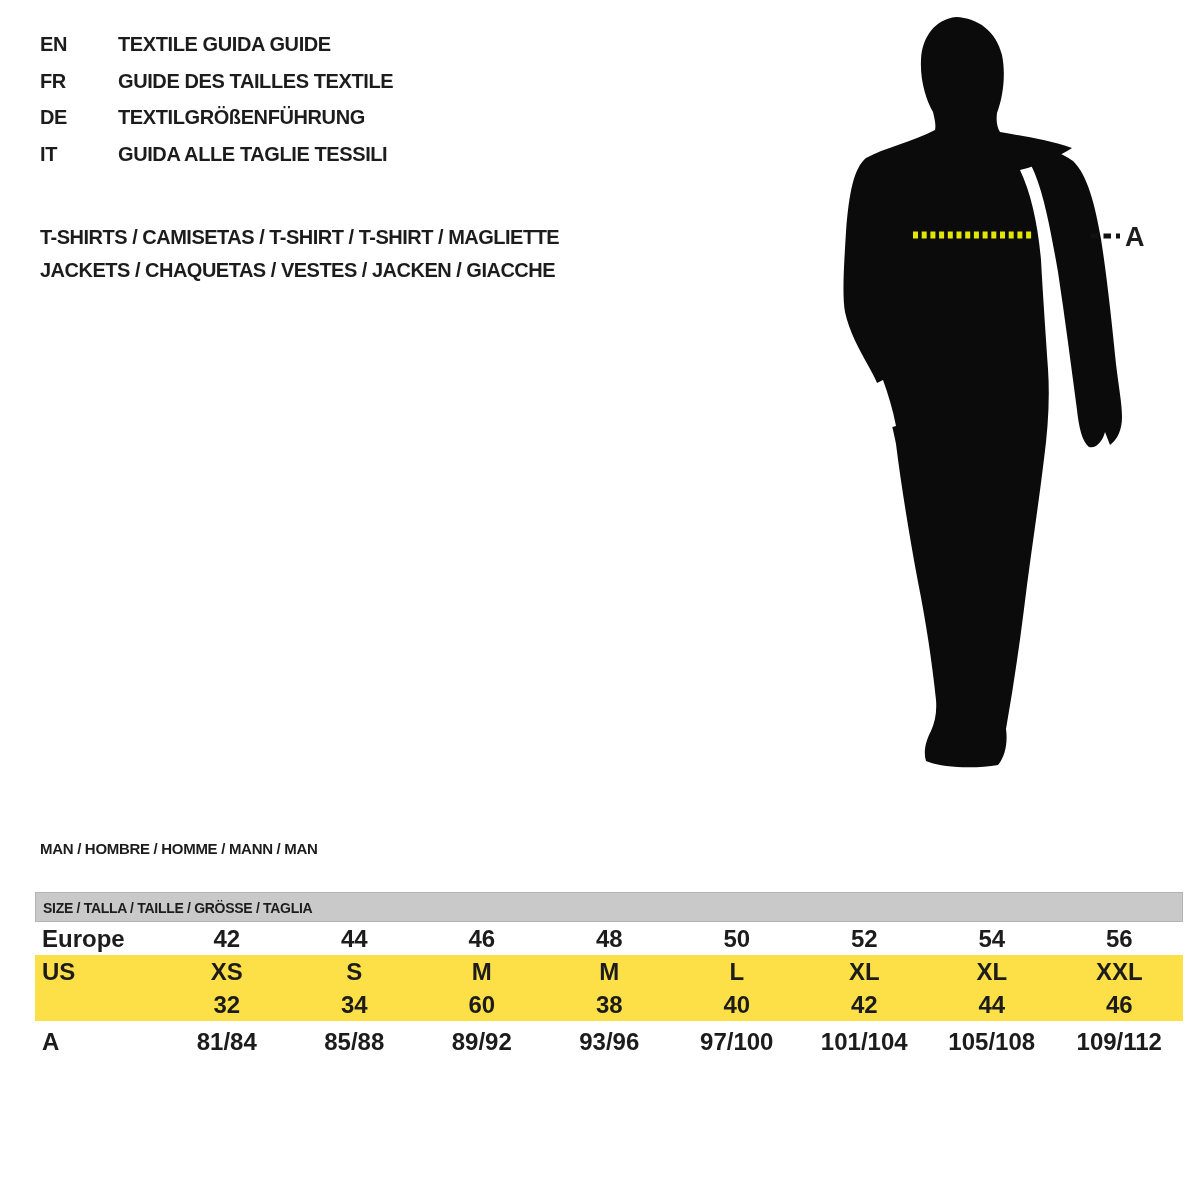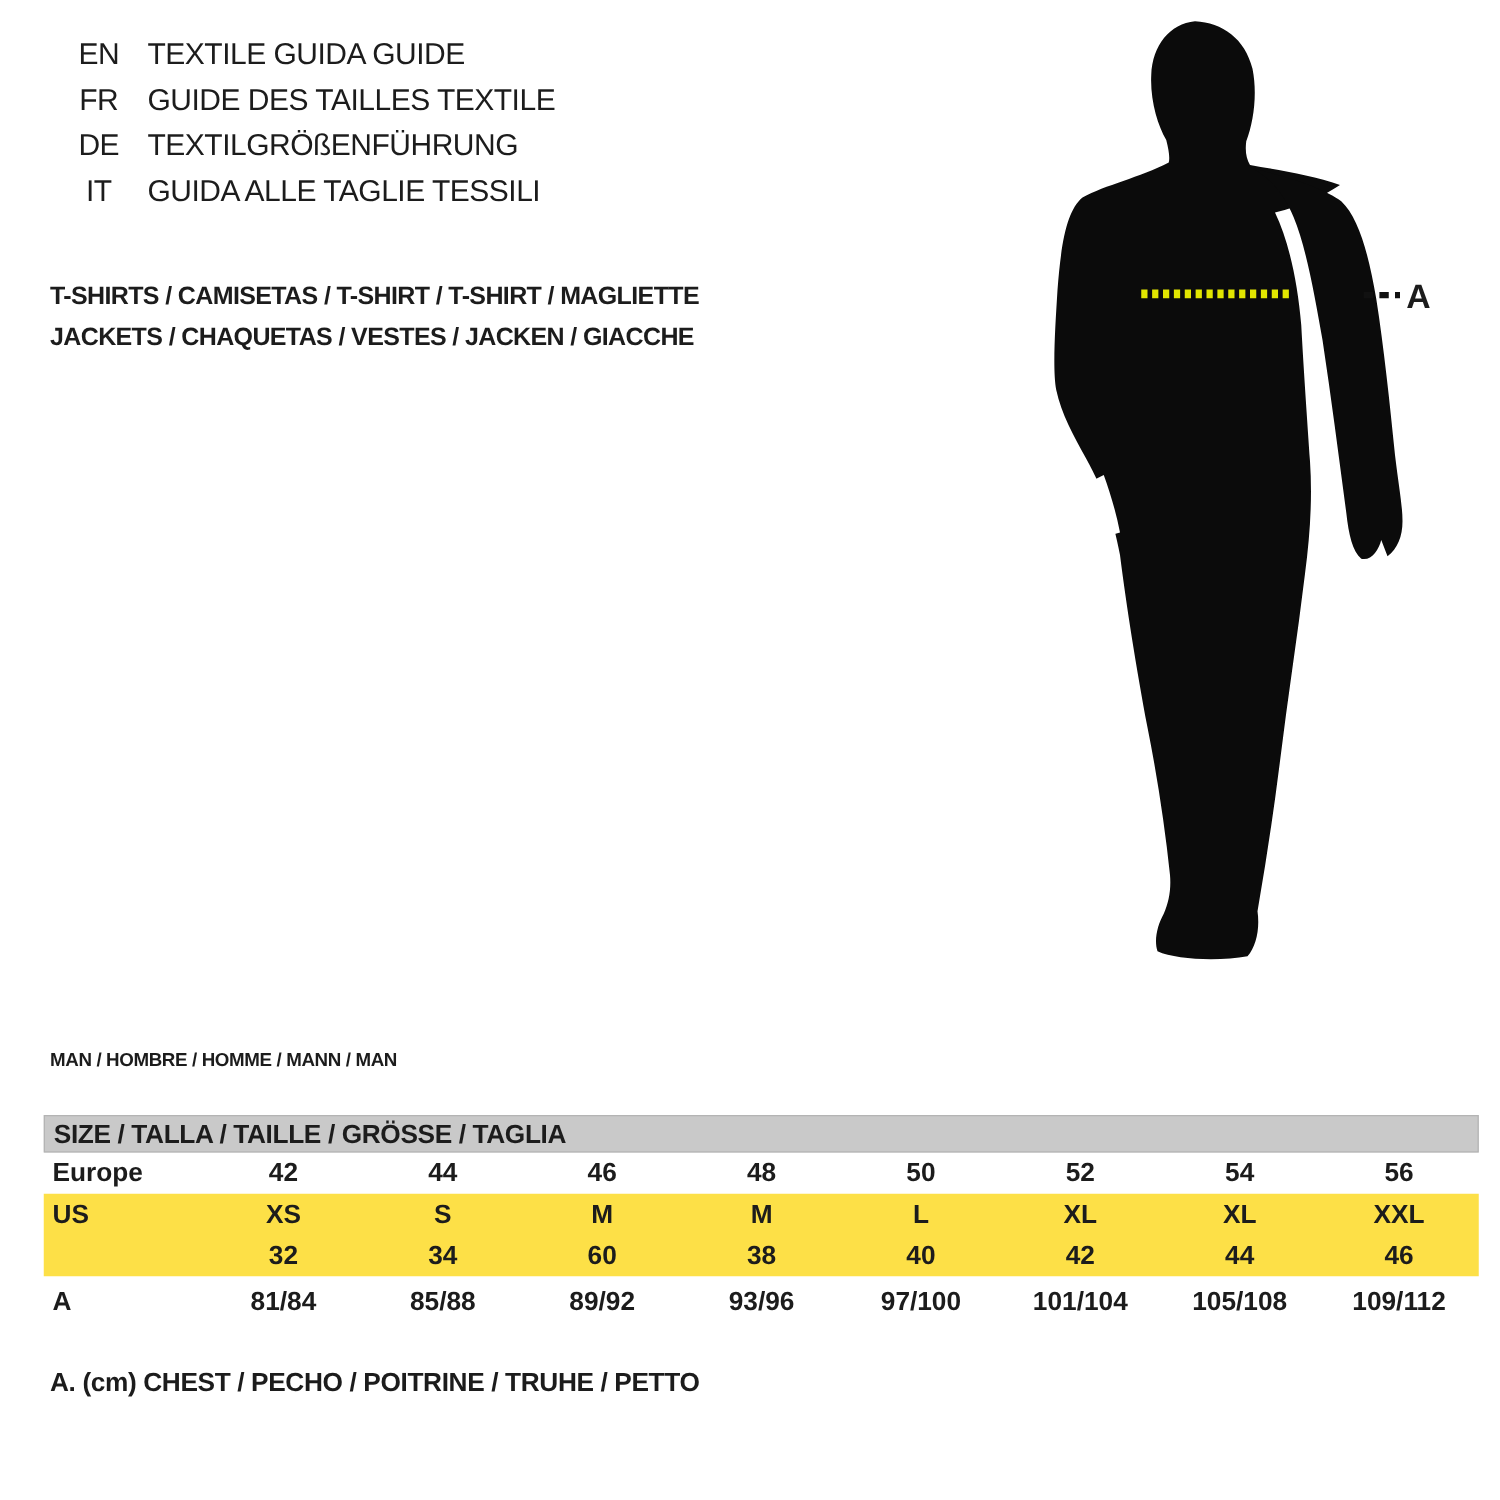--- a/index.html
+++ b/index.html
@@ -1,36 +1,36 @@
 <!DOCTYPE html>
 <html><head>
 <meta charset="utf-8">
 <style>
   html,body { margin:0; padding:0; background:#ffffff; }
   body { width:1200px; height:1200px; font-family:"Liberation Sans", sans-serif; color:#1c1c1c; }
   .stage { position:relative; width:1200px; height:1200px; overflow:hidden; background:#ffffff; }
 
   
   .langs { position:absolute; left:40px; top:26px; }
-  .lang-row { display:flex; font-weight:400; font-size:24px; line-height:36.5px; letter-spacing:-0.4px; white-space:nowrap;text-align:center; }
+  .lang-row { display:flex; font-weight:700; font-size:20px; line-height:36.5px; letter-spacing:-0.4px; white-space:nowrap; }
   .lang-code { width:78px; flex:0 0 78px; }
 
   
   .cats { position:absolute; left:40px; top:221px; font-weight:700; font-size:20px; line-height:33px; letter-spacing:-0.5px; white-space:nowrap; }
 
   
   .figure { position:absolute; left:820px; top:8px; width:345px; height:775px; }
 
   
   .section-title { position:absolute; left:40px; top:840px; font-size:15px; font-weight:700; letter-spacing:-0.3px; white-space:nowrap; }
 
   
   .size-table { position:absolute; left:35px; top:892px; width:1148px; }
-  .thead { height:30px; line-height:30px; background:#c9c9c9; border:1px solid #b4b4b4; box-sizing:border-box; font-size:21px; font-weight:700; padding-left:7px; letter-spacing:-0.3px; }
-  .trow { display:grid; grid-template-columns:128px repeat(8, 1fr); height:33px; line-height:33px; font-size:21px; font-weight:700; }
+  .thead { height:30px; line-height:30px; background:#c9c9c9; border:1px solid #b4b4b4; box-sizing:border-box; font-size:14px; font-weight:700; padding-left:7px; letter-spacing:-0.3px; }
+  .trow { display:grid; grid-template-columns:128px repeat(8, 1fr); height:33px; line-height:33px; font-size:24px; font-weight:700; }
   .trow .lbl { text-align:left; padding-left:7px; }
   .trow .val { text-align:center; }
   .trow.shaded { background:#fde047; }
   .trow.row-a { height:36px; line-height:42px; }
 
   
   .footnote { position:absolute; left:40px; top:1095px; font-size:21px; font-weight:700; letter-spacing:-0.3px; white-space:nowrap; }
 </style>
 </head>
 <body>
@@ -156,15 +156,14 @@
       <span class="val">85/88</span>
       <span class="val">89/92</span>
       <span class="val">93/96</span>
       <span class="val">97/100</span>
       <span class="val">101/104</span>
       <span class="val">105/108</span>
       <span class="val">109/112</span>
     </div>
   </div>
 
-  <div class="footnote">A. (cm) CHEST / PECHO / POITRINE / TRUHE / PETTO</div>
 
 </div>
 
 </body></html>

